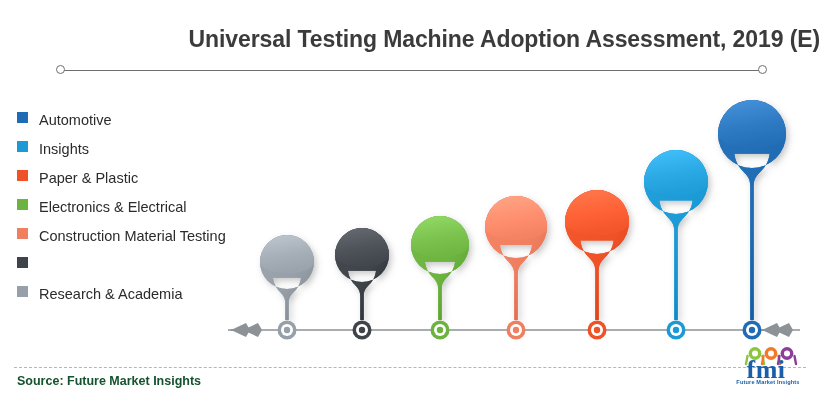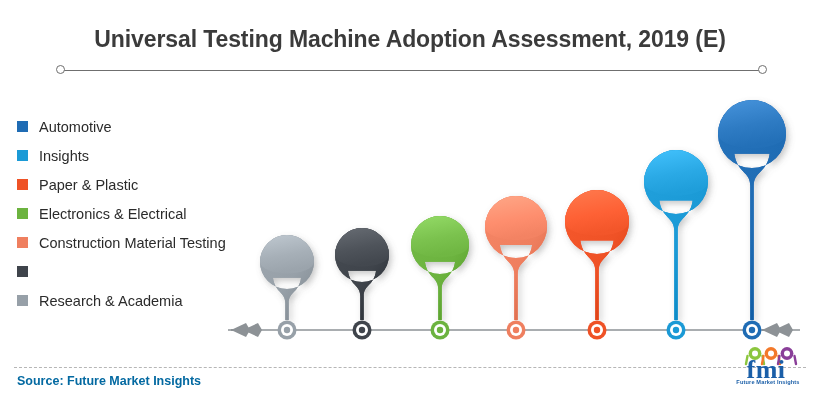--- a/index.html
+++ b/index.html
@@ -8,21 +8,21 @@
     background:#ffffff;
     font-family:"Liberation Sans", sans-serif;
     overflow:hidden;
     position:relative;
   }
   #root{position:relative;width:820px;height:400px;}
 
   
   .title{
     position:absolute;top:26px;left:0;width:820px;
-    text-align:center;
+    text-align:right;
     font-size:23px;
     font-weight:bold;
     color:#3b3b3b;
     letter-spacing:-0.1px;
     white-space:nowrap;
   }
   .title-rule{
     position:absolute;top:70px;left:60px;width:702px;height:1px;
     background:#6f6f6f;
   }
@@ -33,41 +33,41 @@
   }
   .cap-left{left:56px;}
   .cap-right{left:758px;}
 
   
   .legend{
     position:absolute;top:112px;left:17px;
     display:flex;flex-direction:column;
   }
   .legend-item{
-    display:flex;align-items:center;
+    display:flex;
     height:29px;
   }
   .legend-swatch{
     width:11px;height:11px;flex:0 0 11px;margin-right:11px;
   }
   .legend-label{
     font-size:14.5px;color:#2b2b2b;white-space:nowrap;
   }
 
   
   .plot{position:absolute;left:0;top:0;width:820px;height:400px;pointer-events:none;}
 
   
   .footer-rule{
     position:absolute;left:14px;top:367px;width:792px;height:0;
     border-top:1px dashed #b6b6b6;
   }
   .source{
     position:absolute;left:17px;top:374px;
-    font-size:12.5px;color:#0369a1;font-weight:bold;
+    font-size:12.5px;color:#14532d;font-weight:bold;
     white-space:nowrap;
   }
   .logo{
     position:absolute;left:722px;top:344px;width:88px;height:44px;
   }
   .logo-tag{
     position:absolute;left:722px;top:379px;width:92px;
     text-align:center;
     font-size:5.6px;color:#1b5fa8;font-weight:bold;
     letter-spacing:0.15px;white-space:nowrap;

